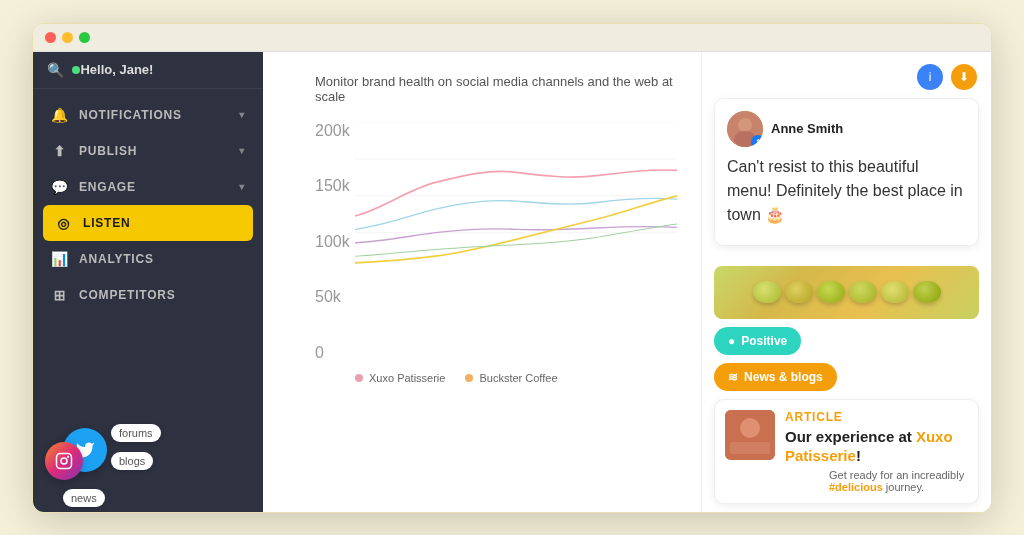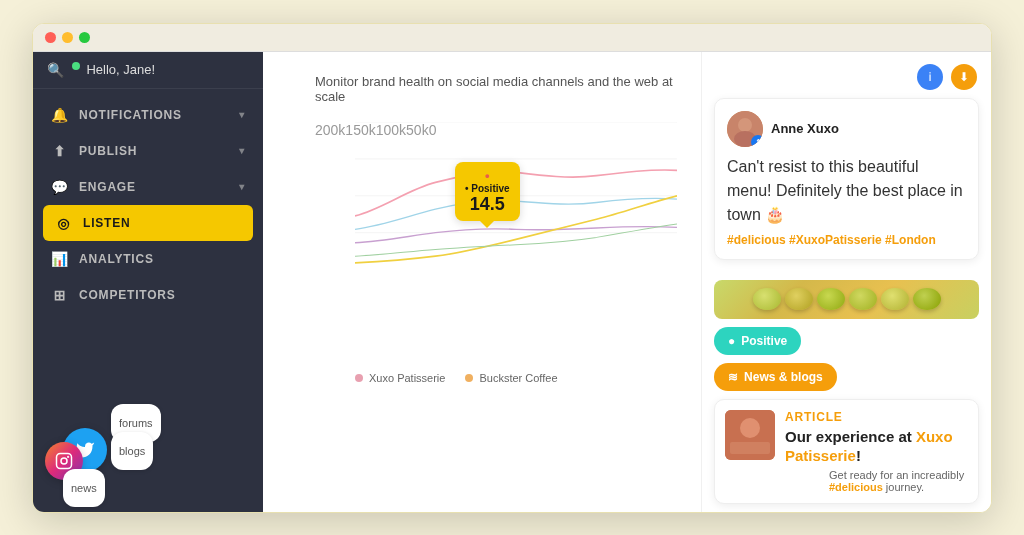--- a/index.html
+++ b/index.html
@@ -57,21 +57,23 @@
     }
     .search-icon-btn {
       color: #aaa;
       font-size: 14px;
       cursor: pointer;
     }
     .hello-user {
       color: #ddd;
       font-size: 13px;
       display: flex;
-      gap: 6px;
+      align-items: center;
+      gap: 0;
+      font-weight: bold;
     }
     .hello-dot {
       width: 8px; height: 8px; border-radius: 50%; background: #4ade80; display: inline-block;
     }
     .sidebar-nav {
       flex: 1;
       padding: 8px 0;
     }
     .nav-item {
       display: flex;
@@ -108,21 +110,21 @@
       display: flex; align-items: center; justify-content: center;
       font-size: 20px; color: #fff; cursor: pointer;
       box-shadow: 0 2px 8px rgba(0,0,0,0.2);
     }
     .twitter-badge { background: #1da1f2; }
     .instagram-badge { background: linear-gradient(135deg, #f58529, #dd2a7b, #8134af); width: 40px; height: 40px; position: absolute; left: -30px; top: 50px; }
     .floating-label {
       background: #fff;
       border-radius: 12px;
       font-size: 11px;
-      padding: 13px 8px;
+      padding: 3px 8px;
       color: #555;
       box-shadow: 0 1px 4px rgba(0,0,0,0.15);
       position: absolute;
       white-space: nowrap;
     }
     .main-content {
       flex: 1;
       background: #fff;
       display: flex;
       flex-direction: column;
@@ -144,23 +146,23 @@
       position: relative;
       width: 100%;
       height: 240px;
     }
     .y-axis {
       position: absolute;
       left: 0;
       top: 0;
       bottom: 0;
       display: flex;
-      flex-direction: row;
+      flex-direction: column;
       justify-content: space-between;
-      font-size: 14px;
+      font-size: 16px;
       color: #999;
       width: 40px;
     }
     .chart-svg {
       position: absolute;
       left: 40px;
       top: 0;
       right: 0;
       bottom: 0;
     }
@@ -453,25 +455,20 @@
 
             <path d="M0,160 C40,155 80,140 120,130 C160,120 200,115 240,118 C280,121 320,125 360,120 C400,115 440,112 480,115" fill="none" stroke="#a0d4e8" stroke-width="2"></path>
 
             <path d="M0,180 C40,178 80,170 120,165 C160,160 200,158 240,160 C280,162 320,160 360,158 C400,156 440,155 480,157" fill="none" stroke="#c8a0d0" stroke-width="2"></path>
 
             <path d="M0,210 C40,208 80,205 120,200 C160,195 200,185 240,175 C280,165 320,155 360,145 C400,135 440,120 480,110" fill="none" stroke="#f0d040" stroke-width="2.5"></path>
 
             <path d="M0,200 C40,198 80,193 120,190 C160,187 200,185 240,183 C280,181 320,178 360,172 C400,165 440,158 480,152" fill="none" stroke="#a0d0a0" stroke-width="1.5"></path>
           </svg>
 
-          <div class="tooltip-bubble">
-            <div style="font-size:10px;font-weight:600;">• Positive</div>
-            <div style="font-size:18px;font-weight:800;">14.5</div>
-            <div class="tooltip-arrow"></div>
-          </div>
         </div>
         <div class="chart-legend">
           <div class="legend-item">
             <div class="legend-dot" style="background:#e8a0b0;"></div>
             <span>Xuxo Patisserie</span>
           </div>
           <div class="legend-item">
             <div class="legend-dot" style="background:#f0b060;"></div>
             <span>Buckster Coffee</span>
           </div>
@@ -488,24 +485,23 @@
       <div class="social-post-card">
         <div class="post-author">
           <div class="avatar">
             <svg width="36" height="36" viewBox="0 0 36 36">
                 <circle cx="18" cy="18" r="18" fill="#c8846a"></circle>
                 <circle cx="18" cy="14" r="7" fill="#d4967a"></circle>
                 <ellipse cx="18" cy="28" rx="11" ry="8" fill="#b87060"></ellipse>
               </svg>
             <div class="fb-badge">f</div>
           </div>
-          <span class="author-name">Anne Xuxo</span>
+          <span class="author-name">Anne Smith</span>
         </div>
         <div class="post-text">Can't resist to this beautiful menu! Definitely the best place in town 🎂</div>
-        <div class="hashtags">#delicious #XuxoPatisserie #London</div>
       </div>
 
       <div class="macarons-image">
         <div class="macaron-row">
           <div class="macaron" style="background:radial-gradient(circle at 40% 35%, #d8e070, #a8b830);"></div>
           <div class="macaron" style="background:radial-gradient(circle at 40% 35%, #e0d060, #b0a020);"></div>
           <div class="macaron" style="background:radial-gradient(circle at 40% 35%, #c8d850, #90a810);"></div>
           <div class="macaron" style="background:radial-gradient(circle at 40% 35%, #d0d860, #a0b020);"></div>
           <div class="macaron" style="background:radial-gradient(circle at 40% 35%, #e0e070, #b0b030);"></div>
           <div class="macaron" style="background:radial-gradient(circle at 40% 35%, #c0d050, #88a000);"></div>

